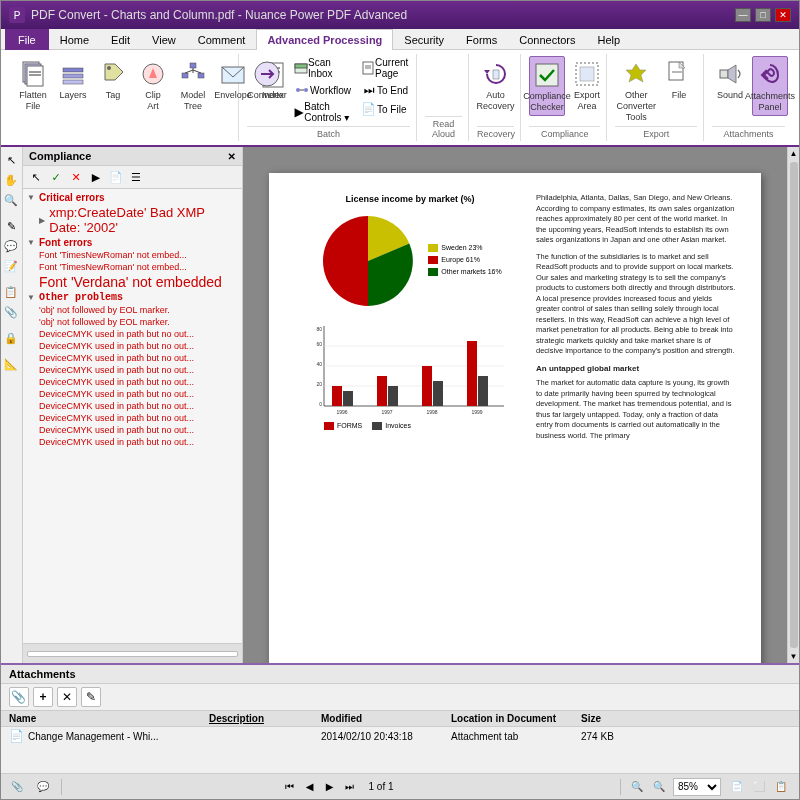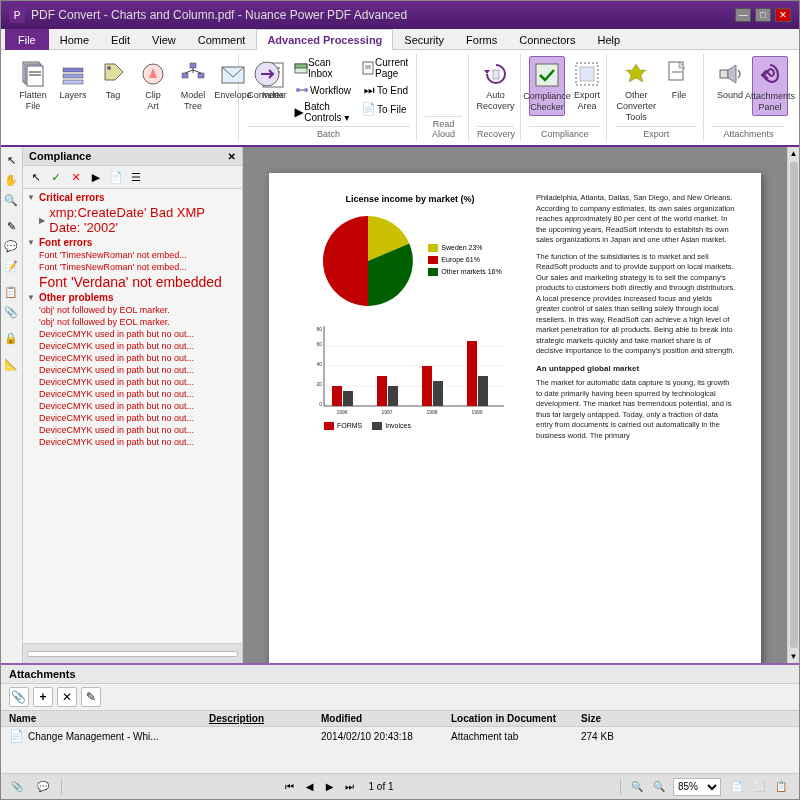--- a/index.html
+++ b/index.html
@@ -419,21 +419,21 @@
         </div>
         <div class="tree-item tree-indent1">
           <span style="color:#cc0000;font-size:9px;">Font 'TimesNewRoman' not embed...</span>
         </div>
         <div class="tree-item tree-indent1">
           <span style="color:#cc0000;font-size:14px;">Font 'Verdana' not embedded</span>
         </div>
 
         <div class="tree-item tree-section">
           <span class="expand-icon">▼</span>
-          <span style="color:#cc0000;">Other problems</span>
+          <span style="color:#cc0000;font-family:Liberation Mono, monospace;">Other problems</span>
         </div>
         <div class="tree-item tree-indent1">
             <span style="color:#cc0000;font-size:9px;">'obj' not followed by EOL marker.</span>
           </div>
         <div class="tree-item tree-indent1">
             <span style="color:#cc0000;font-size:9px;">'obj' not followed by EOL marker.</span>
           </div>
         <div class="tree-item tree-indent1">
             <span style="color:#cc0000;font-size:9px;">DeviceCMYK used in path but no out...</span>
           </div>

